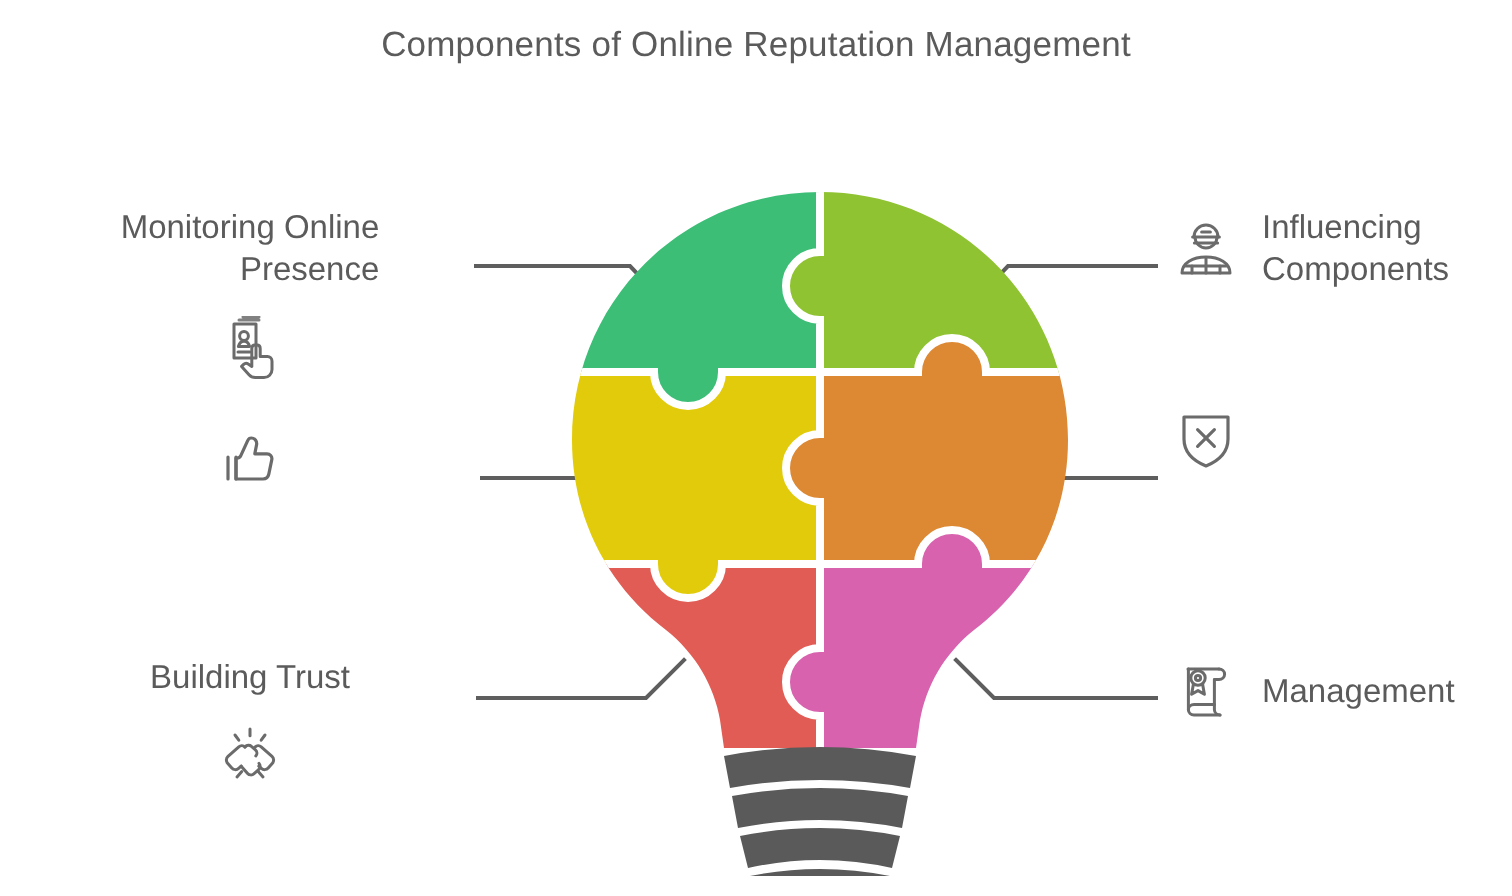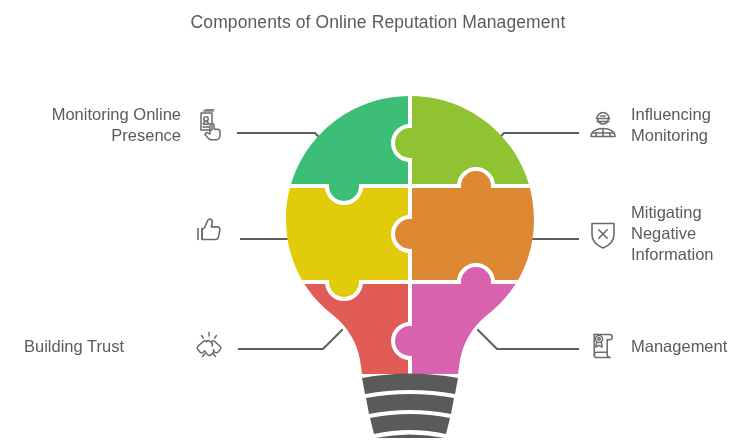--- a/index.html
+++ b/index.html
@@ -46,21 +46,21 @@
     align-items: center;
     gap: 11px;
   }
   .label .text {
     font-size: 16.5px;
     line-height: 21px;
     color: #5b5b5b;
     white-space: pre-line;
     font-weight: 400;
   }
-  .label-left { flex-direction: row; }
+  .label-left { flex-direction: column; }
   .label-left .text { text-align: right; }
   .label-right .text { text-align: left; }
 
   .icon {
     width: 34px;
     height: 34px;
     flex: 0 0 34px;
     display: flex;
     align-items: center;
     justify-content: center;
@@ -247,33 +247,30 @@
       <path d="M9.3 9.5h13.4"></path>
       <path d="M10.2 12.5h11.6"></path>
       <path d="M10.5 9.5c0 3 2.5 5.5 5.5 5.5s5.5-2.5 5.5-5.5"></path>
       <path d="M13.8 7h4.4"></path>
       <path d="M4 27.5c0-5 5.4-8 12-8s12 3 12 8z"></path>
       <path d="M5.5 24h21"></path>
       <path d="M9 24v3.5M16 20.2v7.3M23 24v3.5"></path>
     </svg>
   </span>
   <span class="text">Influencing
-Monitoring</span>
+Components</span>
 </div>
 
 <div class="label label-right" id="lbl-mitigating">
   <span class="icon">
     <svg viewBox="0 0 32 32" width="32" height="32" fill="none" stroke="currentColor" stroke-width="1.6" stroke-linecap="round" stroke-linejoin="round">
       <path d="M5 5.5h22v11c0 6.2-4.4 10.8-11 13.5C9.4 27.3 5 22.7 5 16.5z"></path>
       <path d="M11.8 11.8l8.4 8.4M20.2 11.8l-8.4 8.4"></path>
     </svg>
   </span>
-  <span class="text">Mitigating
-Negative
-Information</span>
 </div>
 
 <div class="label label-right" id="lbl-credibility">
   <span class="icon">
     <svg viewBox="0 0 32 32" width="32" height="32" fill="none" stroke="currentColor" stroke-width="1.5" stroke-linecap="round" stroke-linejoin="round">
       <path d="M7 4.5h15.5"></path>
       <path d="M22.5 4.5c1.6 0 2.8 1.2 2.8 2.6s-1.2 2.6-2.8 2.6h-2.3"></path>
       <path d="M20.2 9.7v15c0 1.5 1.2 2.8 2.8 2.8"></path>
       <path d="M23 27.5H10c-1.6 0-2.8-1.2-2.8-2.6s1.2-2.6 2.8-2.6h10.2"></path>
       <path d="M7.2 24.9V4.5"></path>

